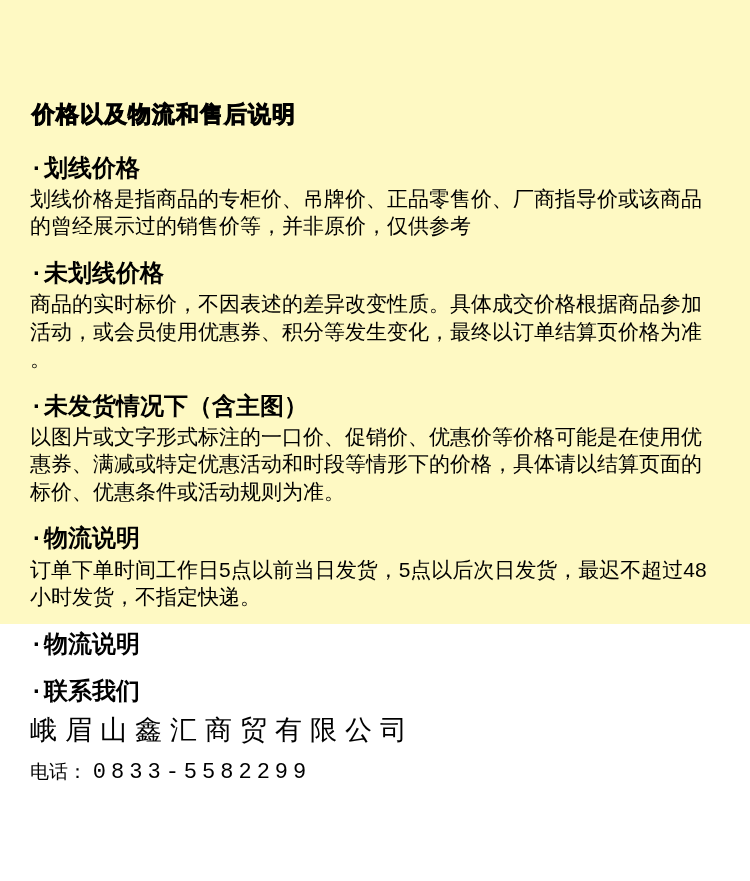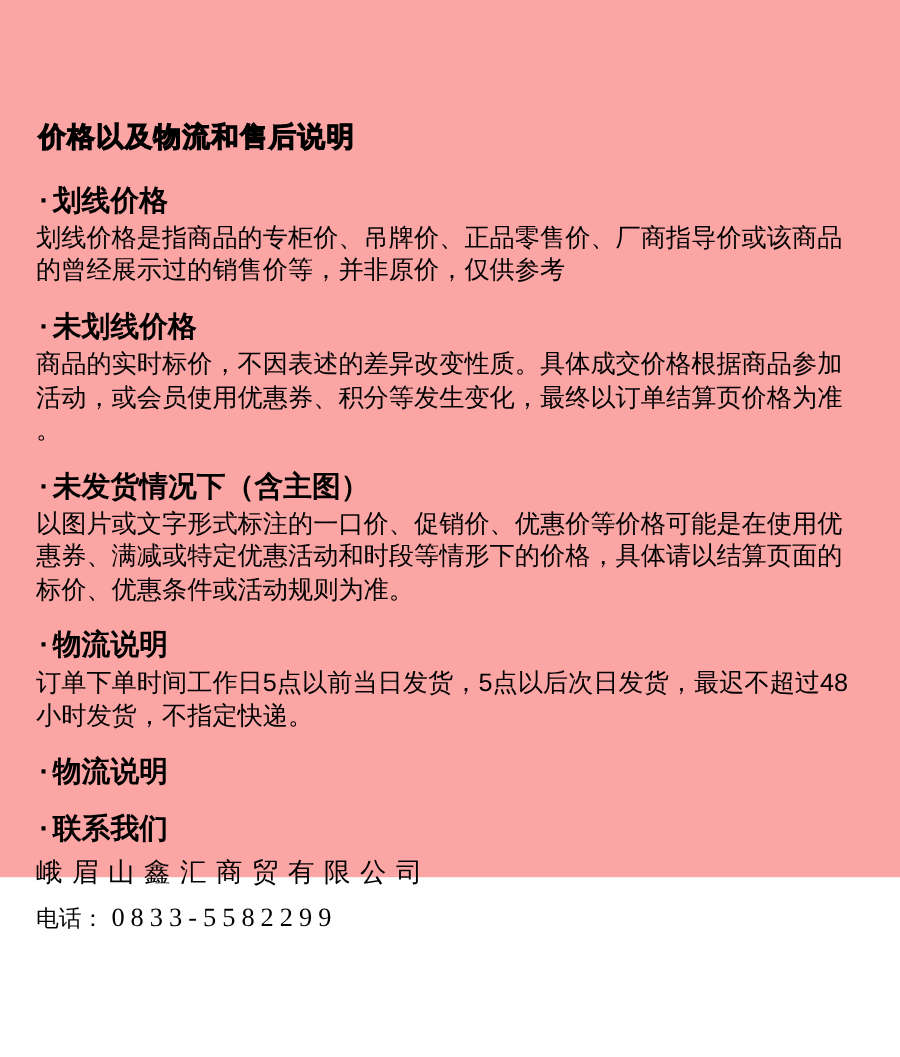--- a/index.html
+++ b/index.html
@@ -8,23 +8,23 @@
     width: 750px;
     height: 881px;
     background: #ffffff;
     color: #000000;
     overflow: hidden;
     font-family: "Liberation Sans", "DejaVu Sans", sans-serif;
   }
   .page {
     box-sizing: border-box;
     width: 750px;
-    height: 731px;
+    height: 624px;
     padding: 101px 28px 0 30px;
-    background: #fca5a5;
+    background: #fef9c3;
   }
   .page-title {
     font-size: 23px;
     font-weight: 900;
     -webkit-text-stroke: 0.9px #000000;
     letter-spacing: 1px;
     margin: 0 0 24px 2px;
     line-height: 1.2;
   }
   .section {
@@ -49,35 +49,35 @@
   .section-body {
     margin: 0;
     font-size: 21px;
     line-height: 27.5px;
     word-break: break-all;
     line-break: anywhere;
     font-weight: 400;
   }
   .contact-company {
     font-family: "Liberation Serif", "DejaVu Serif", serif;
-    font-size: 22px;
+    font-size: 27px;
     letter-spacing: 8px;
     margin: 7px 0 0 0;
     line-height: 1.35;
   }
   .contact-row {
     font-size: 21px;
     margin: 8px 0 0 0;
     line-height: 1.35;
   }
   .contact-label {
     font-size: 19px;
   }
   .phone-value {
-    font-family: Liberation Serif, serif;
+    font-family: Liberation Mono, monospace;
     font-size: 22px;
     letter-spacing: 5px;
   }
   .address-value {
     font-size: 21px;
   }
 </style>
 </head>
 <body>
 

